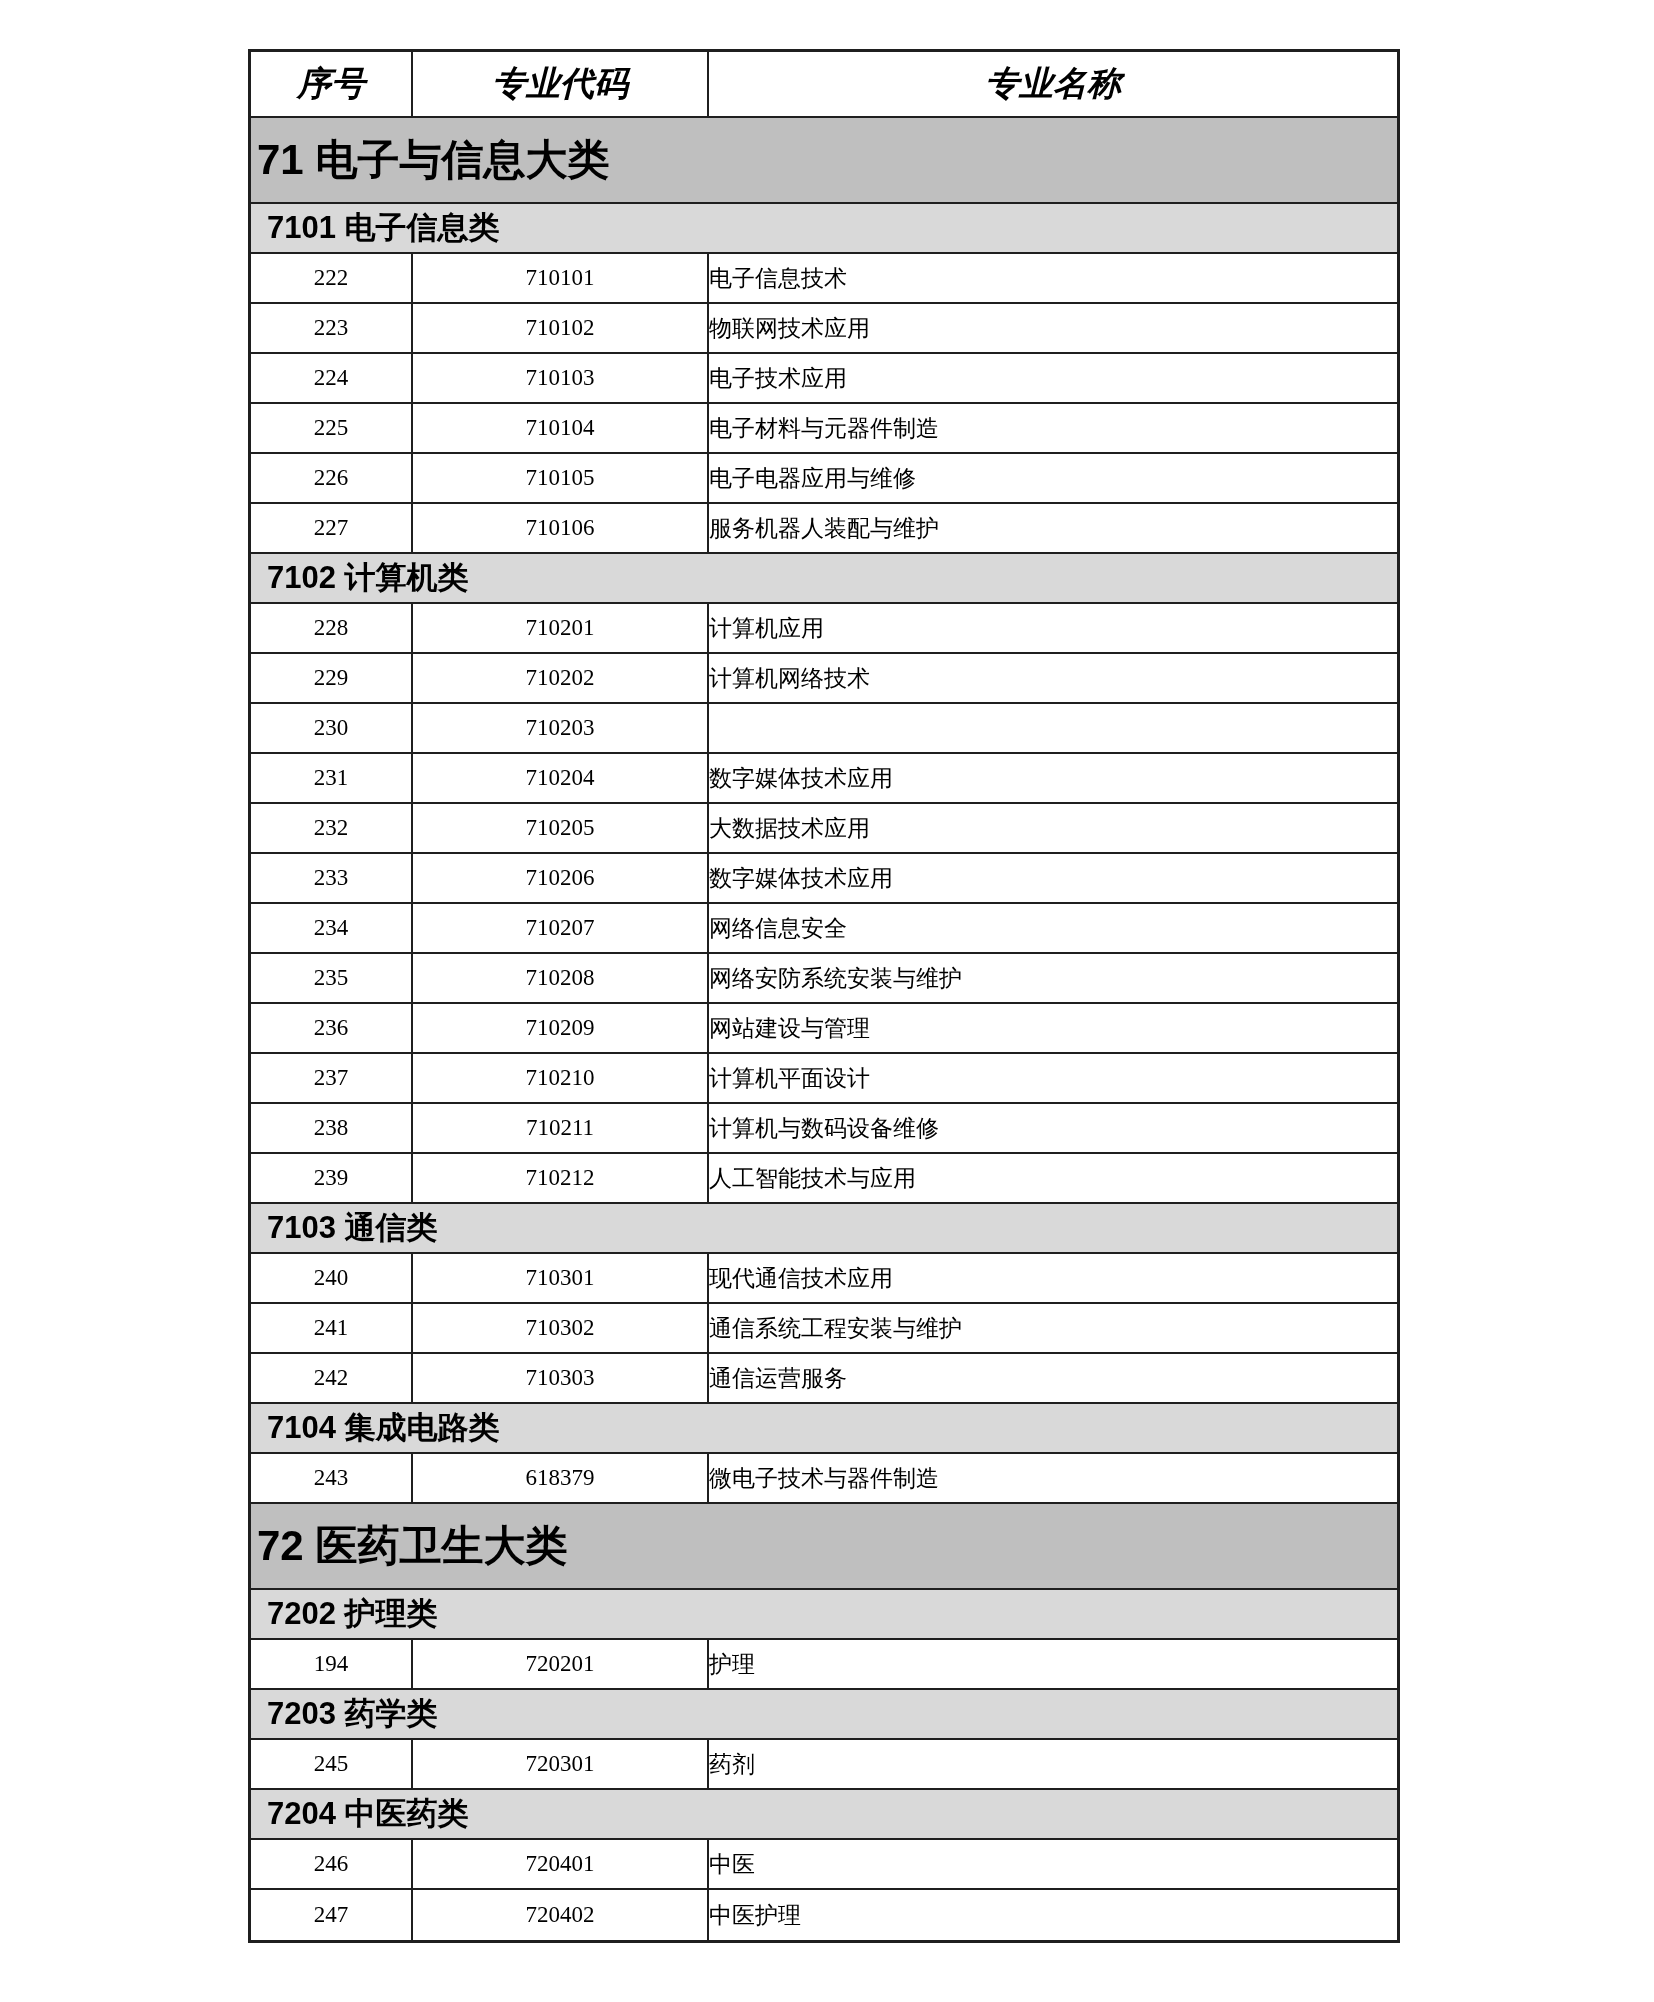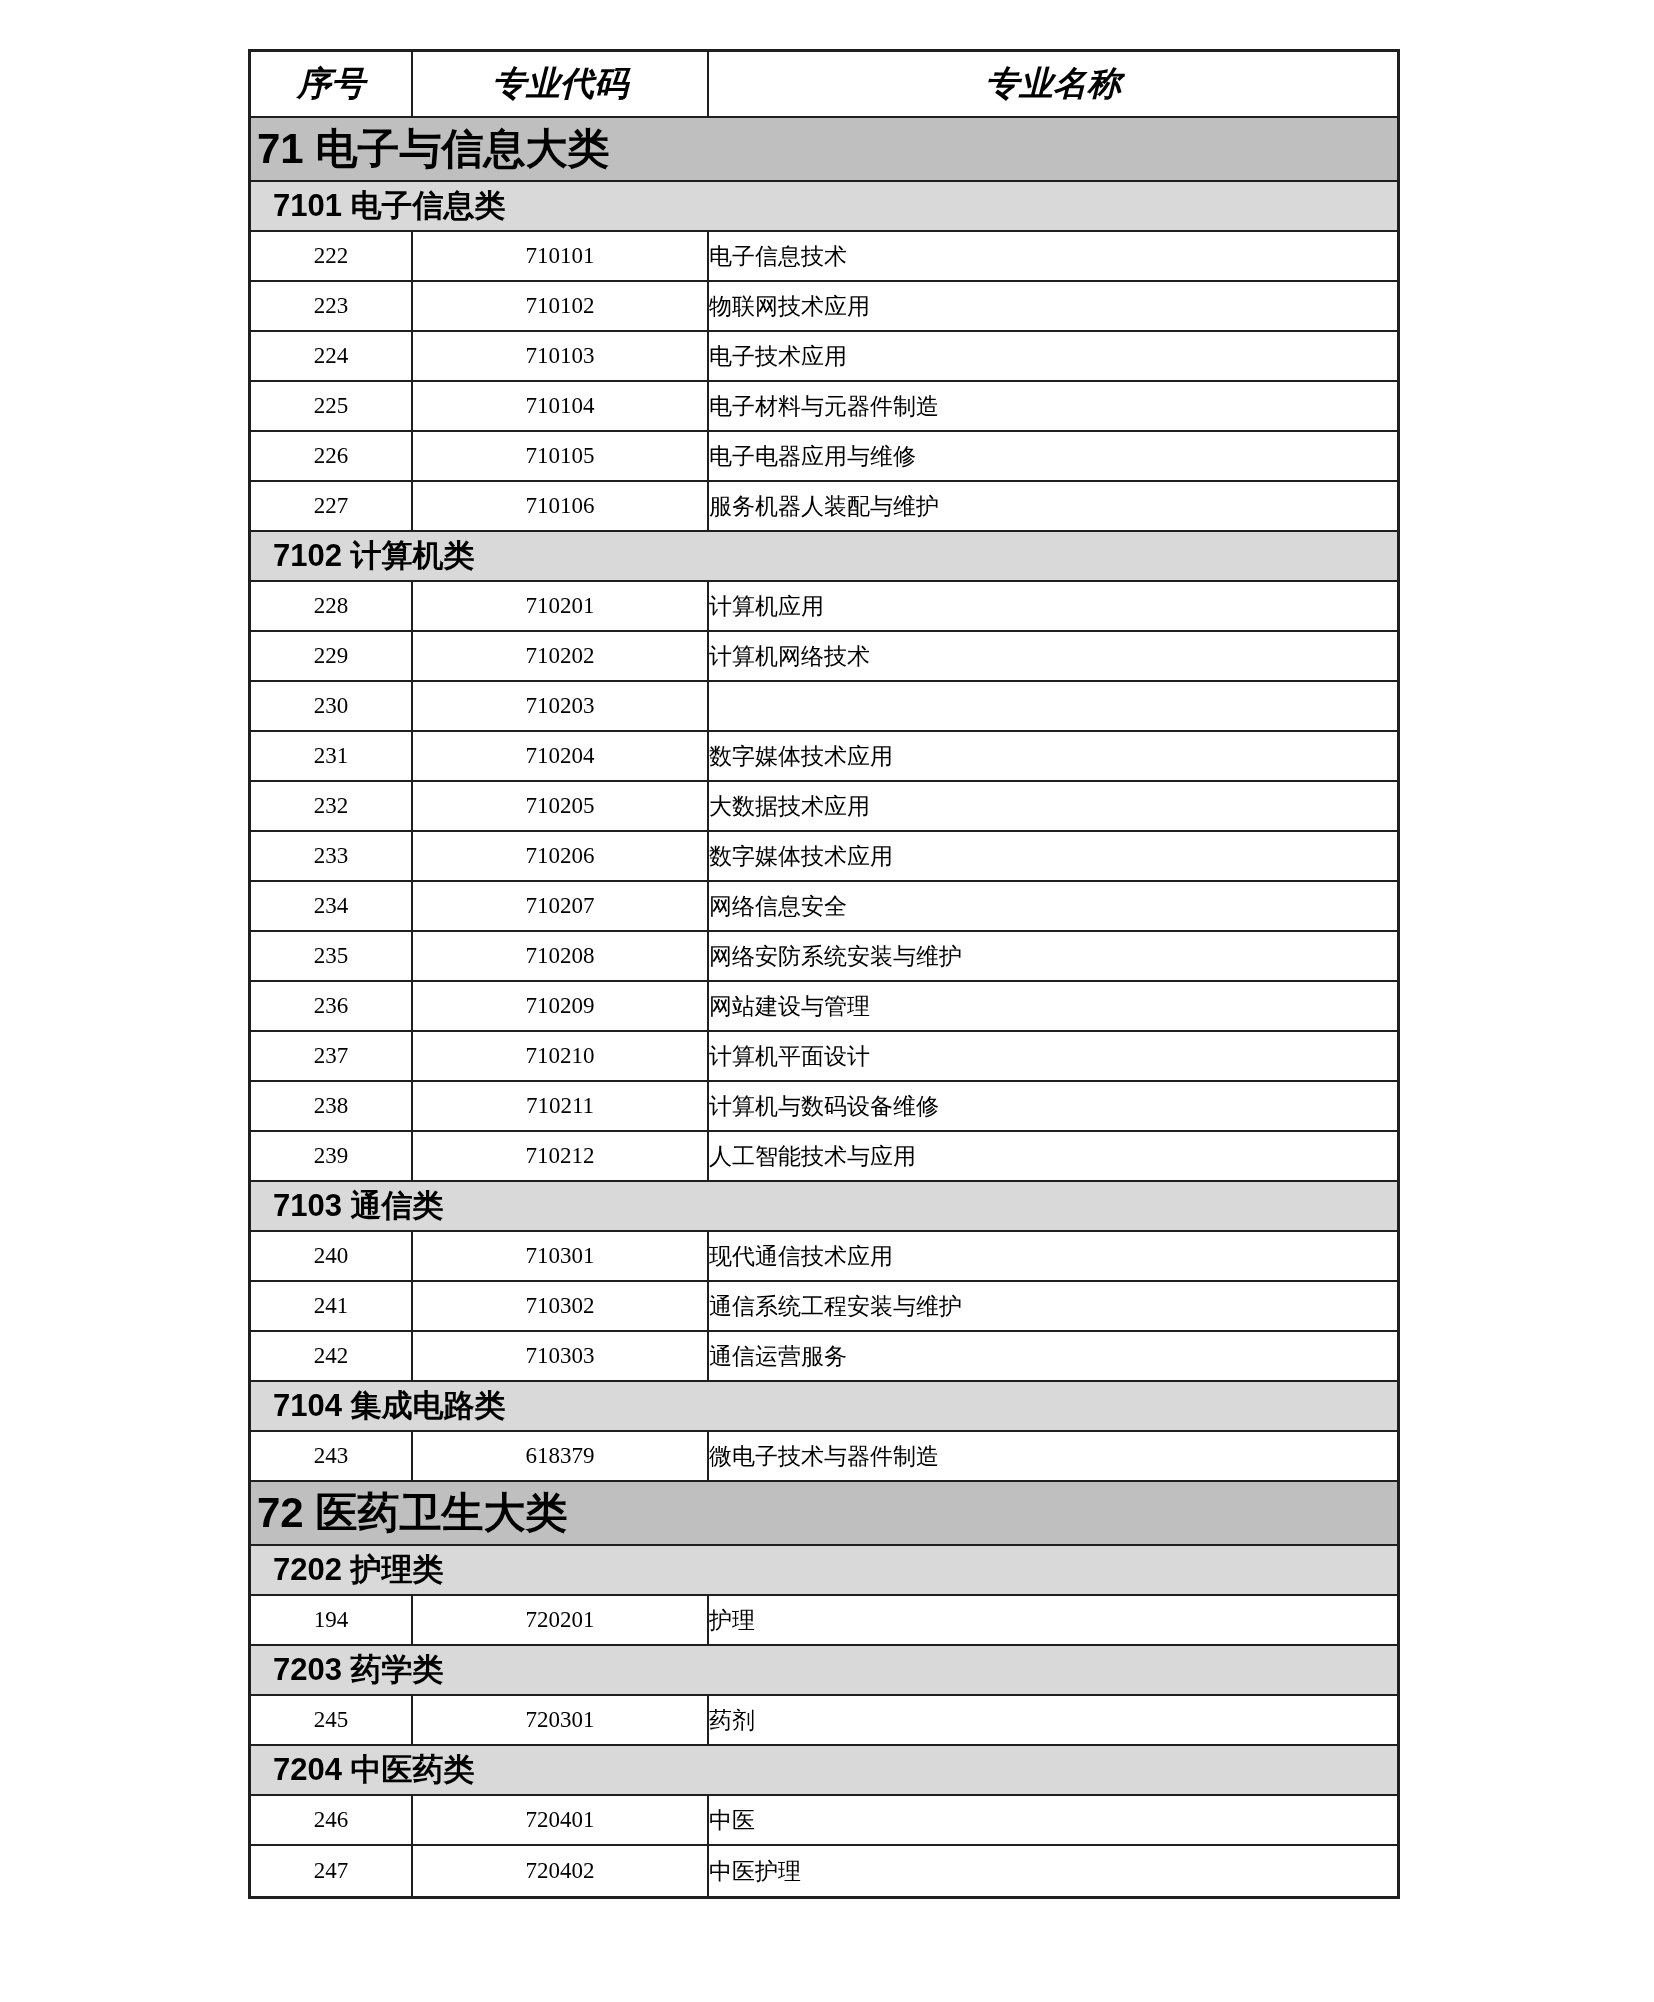--- a/index.html
+++ b/index.html
@@ -43,41 +43,41 @@
     font-family: "Liberation Sans", "DejaVu Sans", sans-serif;
     font-weight: bold;
     font-size: 34px;
   }
   .data-row { height: 50px; font-size: 23px; }
   .data-row .name-cell {
     justify-content: flex-start;
     padding-left: 0;
   }
   .section-row {
-    height: 64px;
+    height: 86px;
     background: #BFBFBF;
     align-items: center;
   }
   .section-row .band-label {
     font-family: "Liberation Sans", "DejaVu Sans", sans-serif;
     font-weight: bold;
     font-size: 42px;
     padding-left: 6px;
     white-space: nowrap;
   }
   .subsection-row {
     height: 50px;
     background: #D9D9D9;
     align-items: center;
   }
   .subsection-row .band-label {
     font-family: "Liberation Sans", "DejaVu Sans", sans-serif;
     font-weight: bold;
     font-size: 31px;
-    padding-left: 22px;
+    padding-left: 16px;
     white-space: nowrap;
   }
 </style>
 </head>
 <body>
 
 <div class="page">
   <div class="majors-table">
     <div class="row header-row">
       <div class="cell col-no">序号</div>

